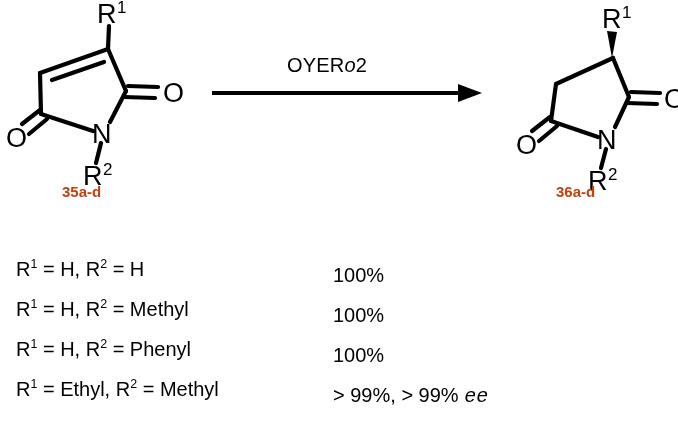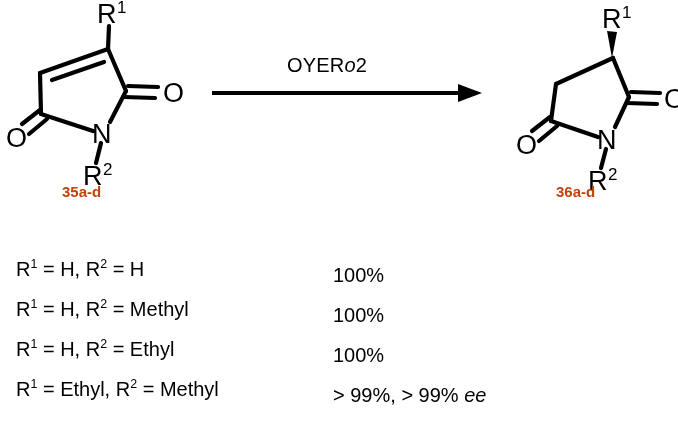--- a/index.html
+++ b/index.html
@@ -63,21 +63,21 @@
   .legend-sub {
     position: absolute;
     left: 4px;
     top: 6px;
   }
   .legend-yield {
     position: absolute;
     left: 321px;
     top: 12px;
   }
-  .legend-yield .ital { font-style: italic; }
+  .legend-yield .ital { font-style: italic; font-family: Liberation Mono, monospace; }
   sup {
     font-size: 0.62em;
     vertical-align: super;
     line-height: 0;
   }
 
   .atom-label {
     font-family: "Liberation Sans", sans-serif;
     font-size: 27px;
     fill: #000;
@@ -179,21 +179,21 @@
     <span class="legend-sub"><span>R</span><sup>1</sup><span> = H, </span><span>R</span><sup>2</sup><span> = H</span></span>
     <span class="legend-yield"><span>100%</span><span class="ital"></span></span>
   </div>
 
   <div class="legend-row">
     <span class="legend-sub"><span>R</span><sup>1</sup><span> = H, </span><span>R</span><sup>2</sup><span> = Methyl</span></span>
     <span class="legend-yield"><span>100%</span><span class="ital"></span></span>
   </div>
 
   <div class="legend-row">
-    <span class="legend-sub"><span>R</span><sup>1</sup><span> = H, </span><span>R</span><sup>2</sup><span> = Ethyl</span></span>
+    <span class="legend-sub"><span>R</span><sup>1</sup><span> = H, </span><span>R</span><sup>2</sup><span> = Phenyl</span></span>
     <span class="legend-yield"><span>100%</span><span class="ital"></span></span>
   </div>
 
   <div class="legend-row">
     <span class="legend-sub"><span>R</span><sup>1</sup><span> = Ethyl, </span><span>R</span><sup>2</sup><span> = Methyl</span></span>
     <span class="legend-yield"><span>&gt; 99%, &gt; 99% </span><span class="ital">ee</span></span>
   </div>
 
 </div>
 

